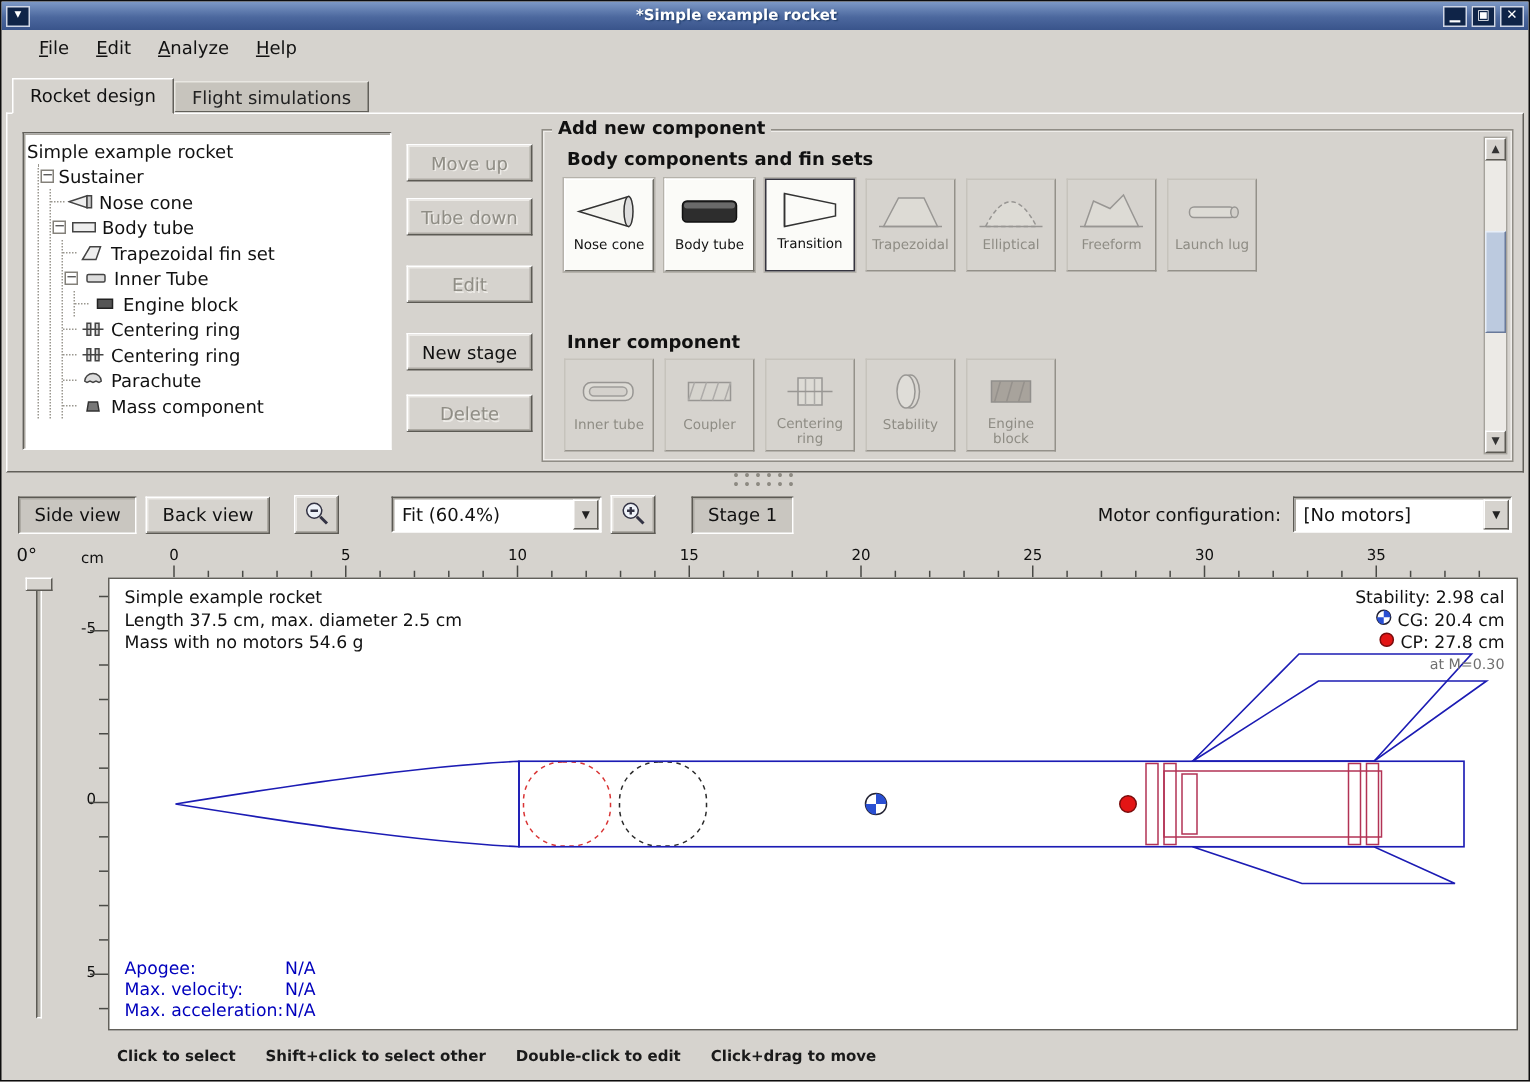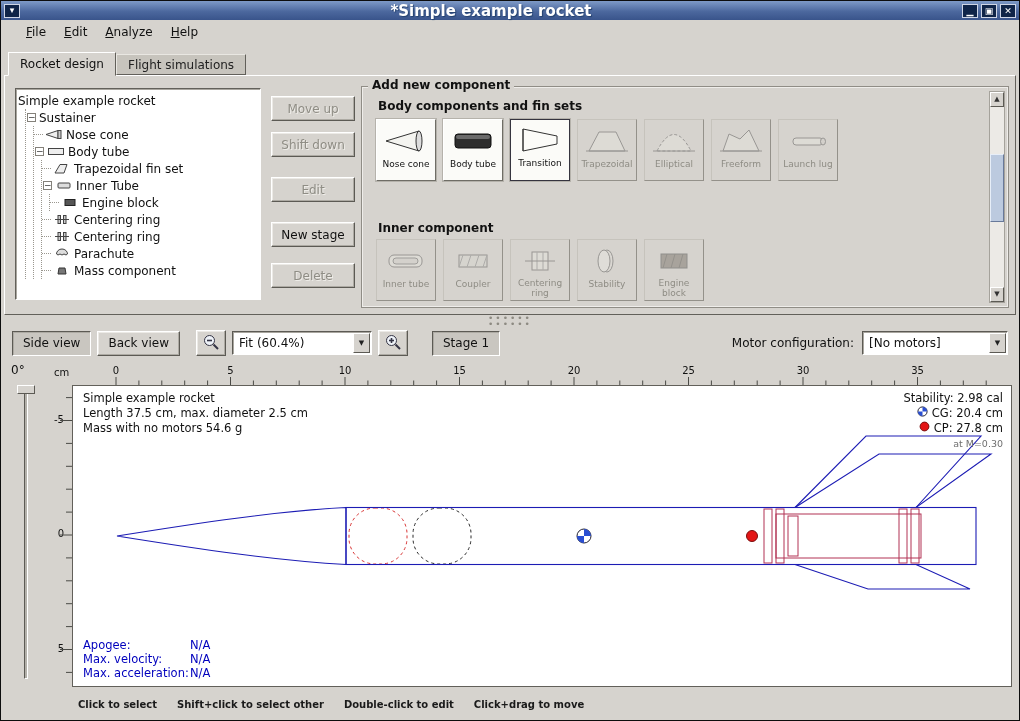--- a/index.html
+++ b/index.html
@@ -7,21 +7,21 @@
   .window{
     width:1020px;height:721px;border:1px solid #0d0d0d;background:#d6d3ce;
     display:flex;flex-direction:column;font-family:"DejaVu Sans","Liberation Sans",sans-serif;
     font-size:12px;color:#111;position:relative;overflow:hidden;
   }
   
   .titlebar{height:19px;background:linear-gradient(to bottom,#7e9ac7 0%,#4c689e 55%,#39548b 100%);
     display:flex;align-items:center;padding:0 3px;gap:3px;flex:0 0 auto;}
   .tb-icon,.tb-btn{width:16px;height:14px;background:#0f2448;border:1px solid #cfd6e6;color:#fff;
     font-size:9px;line-height:11px;text-align:center;flex:0 0 auto;}
-  .tb-title{flex:1;text-align:center;color:#fff;font-weight:bold;font-size:15px;
+  .tb-title{flex:1;text-align:center;color:#fff;font-weight:bold;font-size:10px;
     text-shadow:1px 1px 1px #24416e;}
   .tb-btn span{display:block;transform:translateY(0.5px);}
   
   .menubar{height:23px;display:flex;align-items:center;padding-left:16px;flex:0 0 auto;}
   .menu-item{padding:2px 9px;cursor:default;}
   .menu-item span{display:inline-block;}
   .menu-item span::first-letter{text-decoration:underline;}
   
   .content{flex:1;padding:0 3px 3px;display:flex;flex-direction:column;min-height:0;}
   
@@ -248,21 +248,21 @@
                     </svg>
                 </span>
                 <span class="tree-label">Mass component</span>
               </div>
             </div>
           </div>
         </div>
       </div>
 
       <button class="btn off action-btn" style="top:20px;">Move up</button>
-      <button class="btn off action-btn" style="top:56px;">Shift down</button>
+      <button class="btn off action-btn" style="top:56px;">Tube down</button>
       <button class="btn off action-btn" style="top:101px;">Edit</button>
       <button class="btn action-btn" style="top:146px;">New stage</button>
       <button class="btn off action-btn" style="top:187px;">Delete</button>
 
       <div class="add-panel">
         <span class="add-title">Add new component</span>
         <div class="sect-label" style="top:12px;">Body components and fin sets</div>
 
         <div class="comp-row" style="top:32px;">
           <button class="comp-btn">
@@ -407,21 +407,21 @@
       <span style="width:4px;"></span>
       <button class="btn icon-btn">
         <span>
           <svg width="18" height="18" viewBox="0 0 18 18">
               <circle cx="7.5" cy="7.5" r="5" fill="#eef2f8" stroke="#334"></circle>
               <line x1="11.5" y1="11.5" x2="16" y2="16" stroke="#334" stroke-width="2"></line>
               <line x1="5" y1="7.5" x2="10" y2="7.5" stroke="#334" stroke-width="1.6"></line>
             </svg>
         </span>
       </button>
-      <div class="combo" style="width:140px;">
+      <div class="combo" style="width:140px;margin-left:29px;">
         <span class="combo-text">Fit (60.4%)</span>
         <span class="combo-arrow">▼</span>
       </div>
       <button class="btn icon-btn">
         <span>
           <svg width="18" height="18" viewBox="0 0 18 18">
               <circle cx="7.5" cy="7.5" r="5" fill="#eef2f8" stroke="#334"></circle>
               <line x1="11.5" y1="11.5" x2="16" y2="16" stroke="#334" stroke-width="2"></line>
               <line x1="5" y1="7.5" x2="10" y2="7.5" stroke="#334" stroke-width="1.6"></line>
               <line x1="7.5" y1="5" x2="7.5" y2="10" stroke="#334" stroke-width="1.6"></line>

